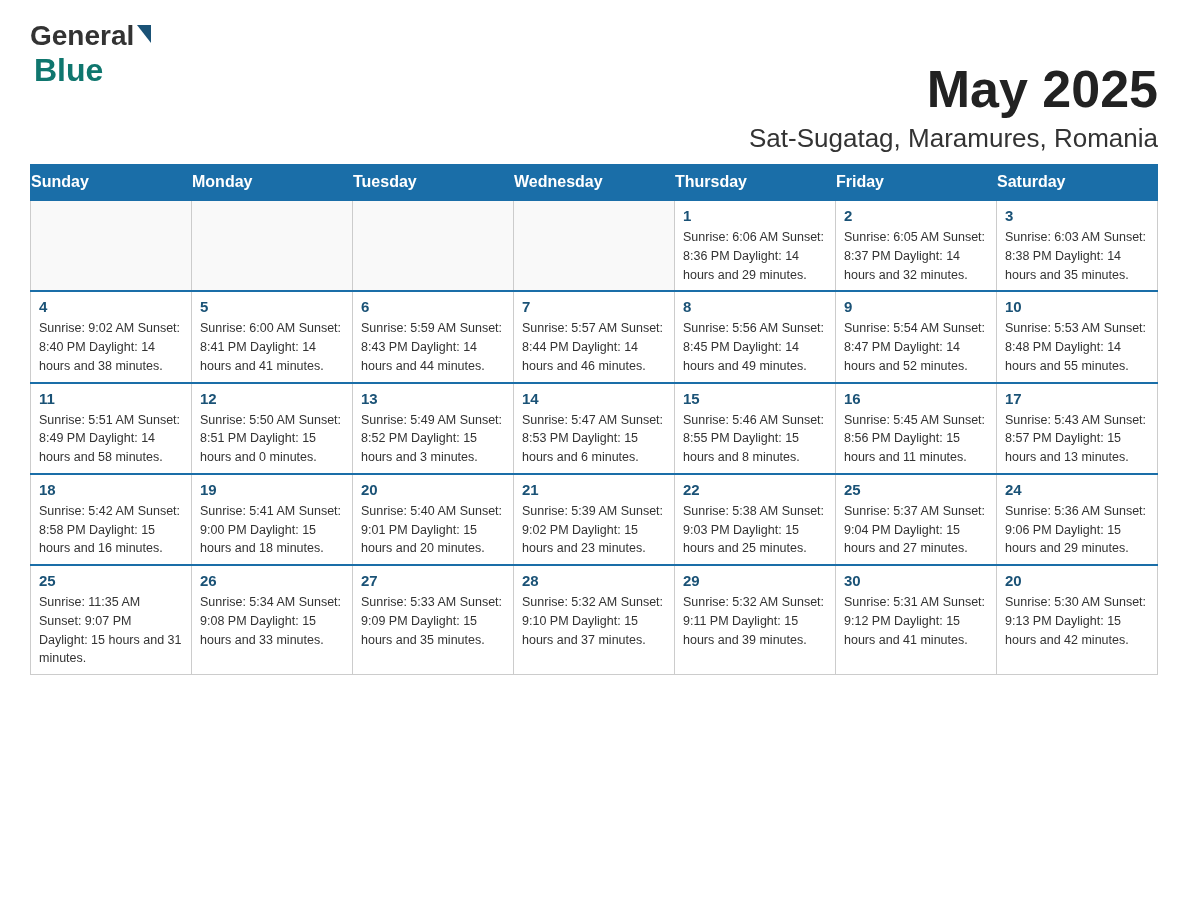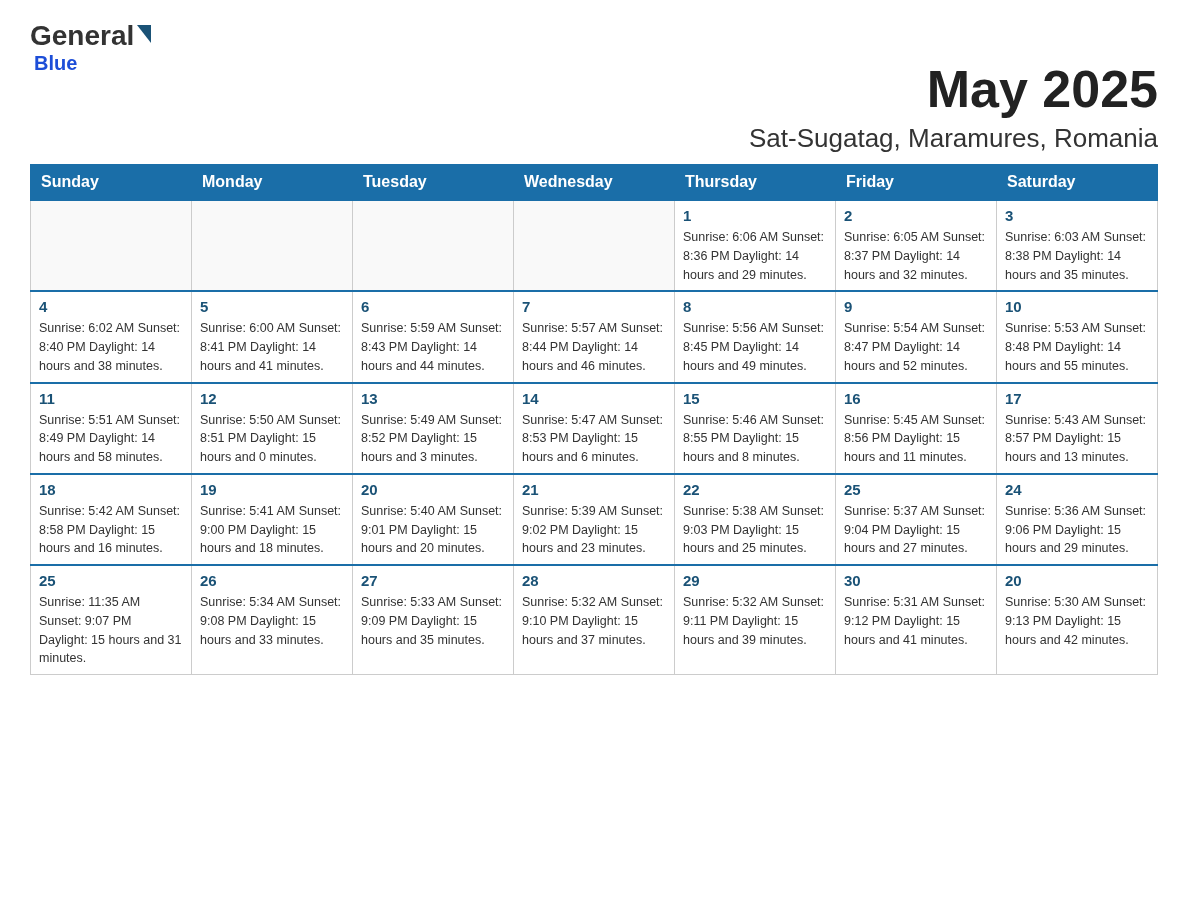--- a/index.html
+++ b/index.html
@@ -33,22 +33,22 @@
       display: inline-block;
       width: 0;
       height: 0;
       border-left: 14px solid transparent;
       border-right: 0px solid transparent;
       border-top: 18px solid #1a5276;
       margin-left: 3px;
       margin-top: -5px;
     }
     .logo-blue {
-      color: #1d4ed8;
-      font-size: 20px;
+      color: #0f766e;
+      font-size: 32px;
       font-weight: bold;
       margin-top: -4px;
       margin-left: 2px;
     }
     .title-section {
       text-align: right;
     }
     .month-title {
       font-size: 52px;
       font-weight: bold;
@@ -62,21 +62,21 @@
       margin-top: 5px;
     }
     .calendar {
       width: 100%;
       border-collapse: collapse;
       margin-top: 10px;
     }
     .calendar th {
       background-color: #1a6ea8;
       color: #fff;
-      padding: 8px 10px;
+      padding: 8px 0;
       text-align: left;
       font-size: 16px;
       border: 1px solid #1a6ea8;
     }
     .calendar td {
       border: 1px solid #ccc;
       vertical-align: top;
       padding: 6px 8px;
       width: calc(100% / 7);
       min-height: 100px;
@@ -154,21 +154,21 @@
         <td>
           <span class="day-number">3</span>
           <div class="day-info">Sunrise: 6:03 AM
 Sunset: 8:38 PM
 Daylight: 14 hours and 35 minutes.</div>
         </td>
       </tr>
       <tr class="week-row">
         <td>
           <span class="day-number">4</span>
-          <div class="day-info">Sunrise: 6:02 AM
+          <div class="day-info">Sunrise: 9:02 AM
 Sunset: 8:40 PM
 Daylight: 14 hours and 38 minutes.</div>
         </td>
         <td>
           <span class="day-number">5</span>
           <div class="day-info">Sunrise: 6:00 AM
 Sunset: 8:41 PM
 Daylight: 14 hours and 41 minutes.</div>
         </td>
         <td>

